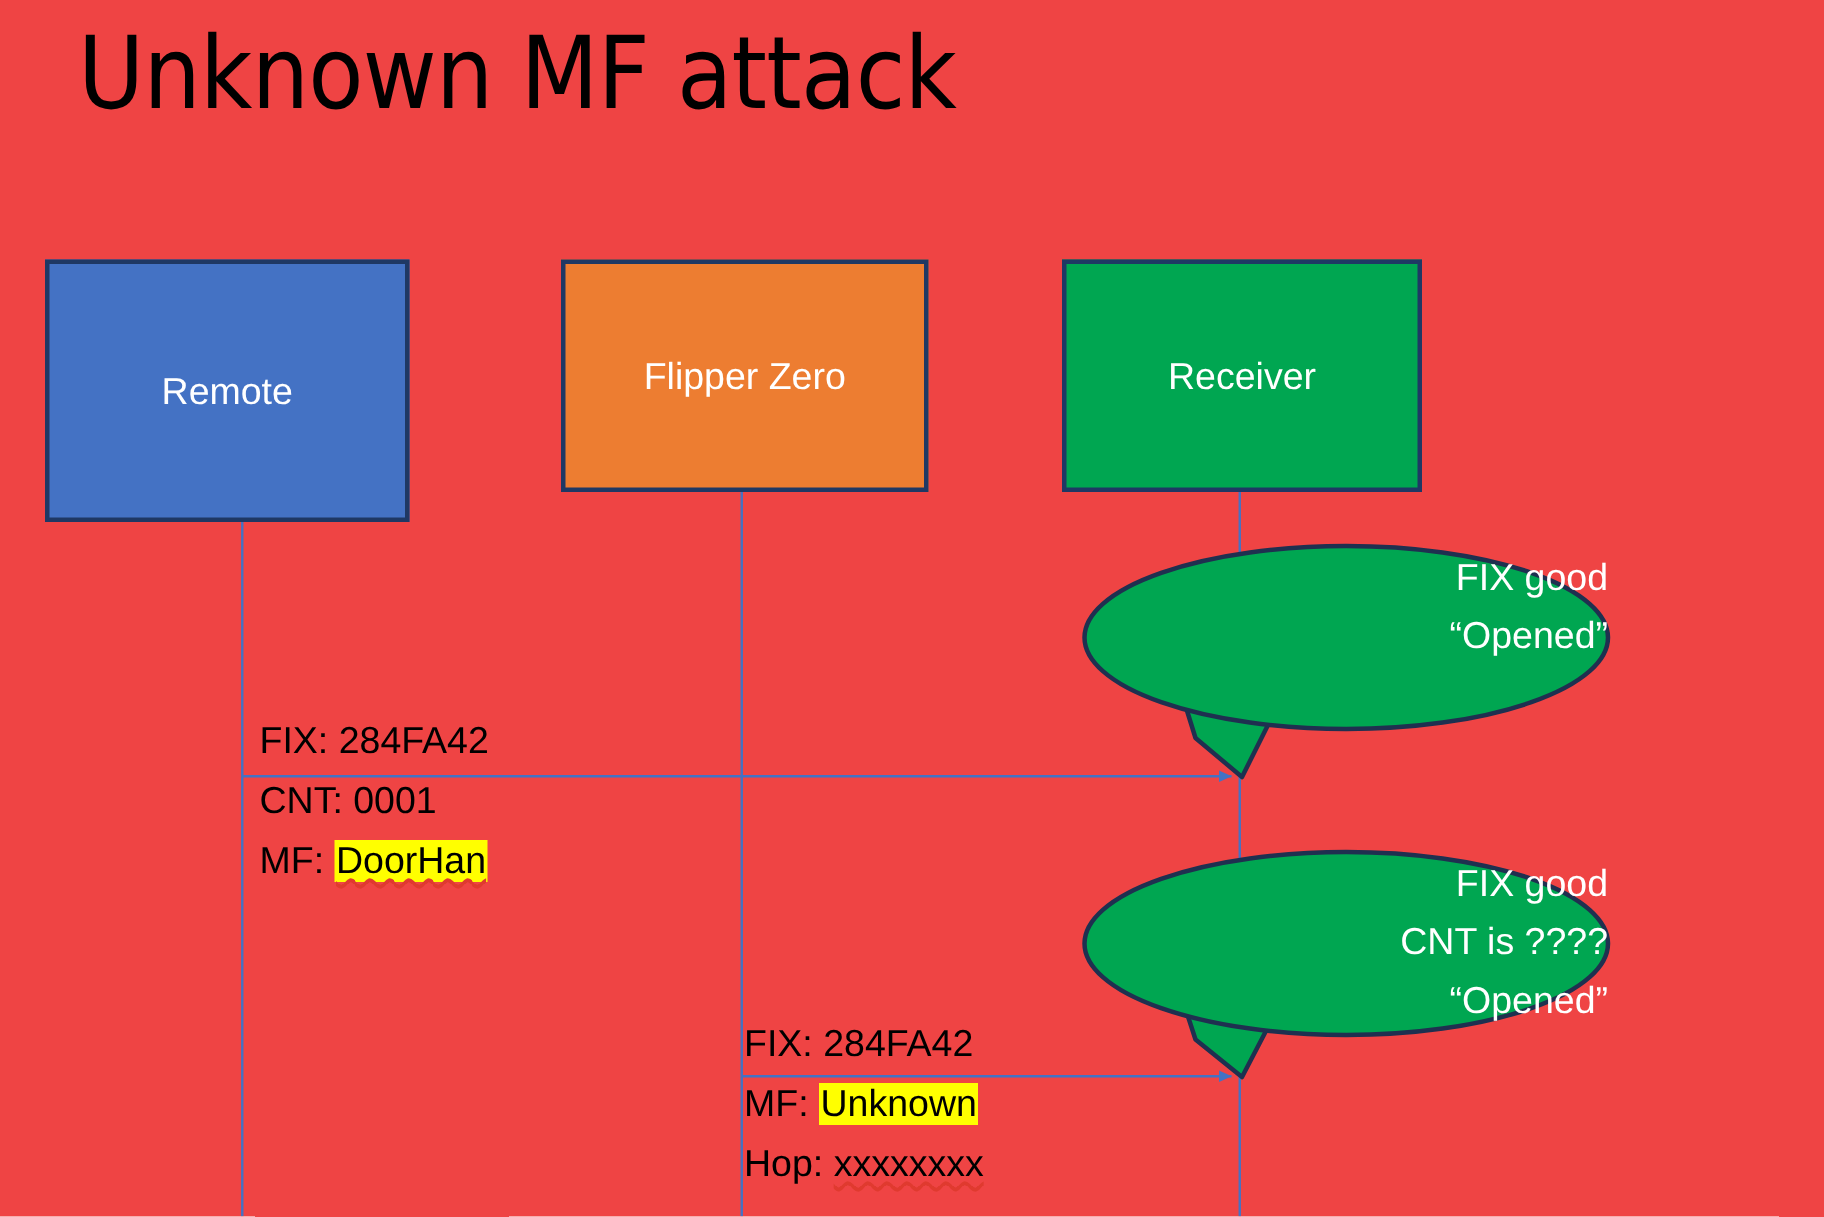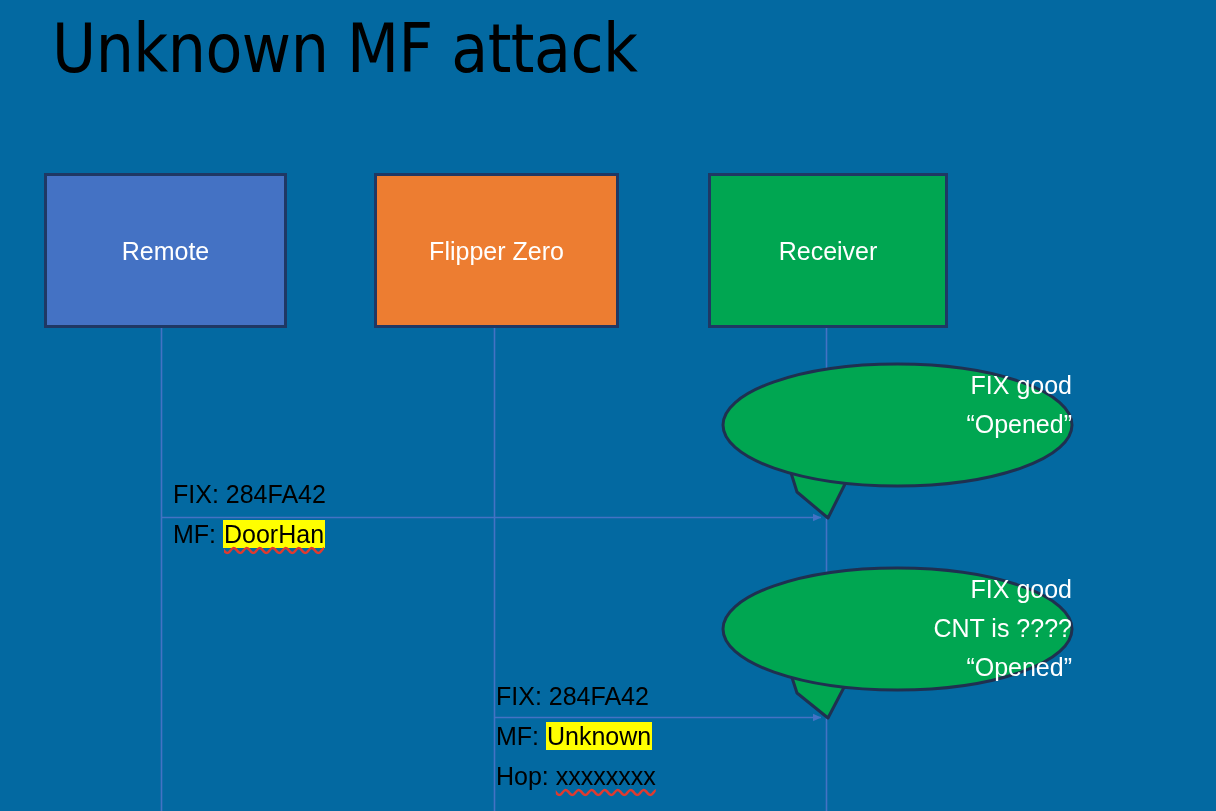--- a/index.html
+++ b/index.html
@@ -9,21 +9,21 @@
     background: #ffffff;
   }
   body {
     font-family: "Liberation Sans", sans-serif;
     -webkit-font-smoothing: antialiased;
   }
   #slide {
     position: relative;
     width: 1216px;
     height: 811px;
-    background: #0369a1;
+    background: #ef4444;
     overflow: hidden;
   }
   #slide-svg {
     position: absolute;
     left: 0;
     top: 0;
     width: 1216px;
     height: 811px;
   }
 
@@ -120,34 +120,35 @@
 
     <path d="M 783 447 L 797 492 L 828 518 L 852 470 Z" fill="#00A651" stroke="#1F3050" stroke-width="3" stroke-linejoin="round"></path>
     <ellipse cx="897.5" cy="425" rx="174.5" ry="61" fill="#00A651" stroke="#1F3050" stroke-width="3"></ellipse>
 
     <path d="M 783 650 L 797 693 L 828 718 L 852 672 Z" fill="#00A651" stroke="#1F3050" stroke-width="3" stroke-linejoin="round"></path>
     <ellipse cx="897.5" cy="629" rx="174.5" ry="61" fill="#00A651" stroke="#1F3050" stroke-width="3"></ellipse>
   </svg>
 
   <div class="slide-title">Unknown MF attack</div>
 
-  <div class="actor-box" style="left:44px; top:173px; width:243px; height:155px; background:#4472C4;">
+  <div class="actor-box" style="left:30px; top:173px; width:243px; height:175px; background:#4472C4;">
     <span class="actor-label">Remote</span>
   </div>
 
   <div class="actor-box" style="left:374px; top:173px; width:245px; height:155px; background:#ED7D31;">
     <span class="actor-label">Flipper Zero</span>
   </div>
 
   <div class="actor-box" style="left:708px; top:173px; width:240px; height:155px; background:#00A651;justify-content:center;">
     <span class="actor-label">Receiver</span>
   </div>
 
   <div class="msg-label" style="left:173px; top:474px;">
     <span class="msg-line">FIX: 284FA42</span>
+    <span class="msg-line">CNT: 0001</span>
     <span class="msg-line"><span>MF: </span><span class="hl spell">DoorHan</span></span>
   </div>
 
   <div class="msg-label" style="left:496px; top:676px;">
     <span class="msg-line">FIX: 284FA42</span>
     <span class="msg-line"><span>MF: </span><span class="hl">Unknown</span></span>
     <span class="msg-line"><span>Hop: </span><span class="spell">xxxxxxxx</span></span>
   </div>
 
   <div class="bubble-text" style="left:723px; top:366px; width:349px;">

